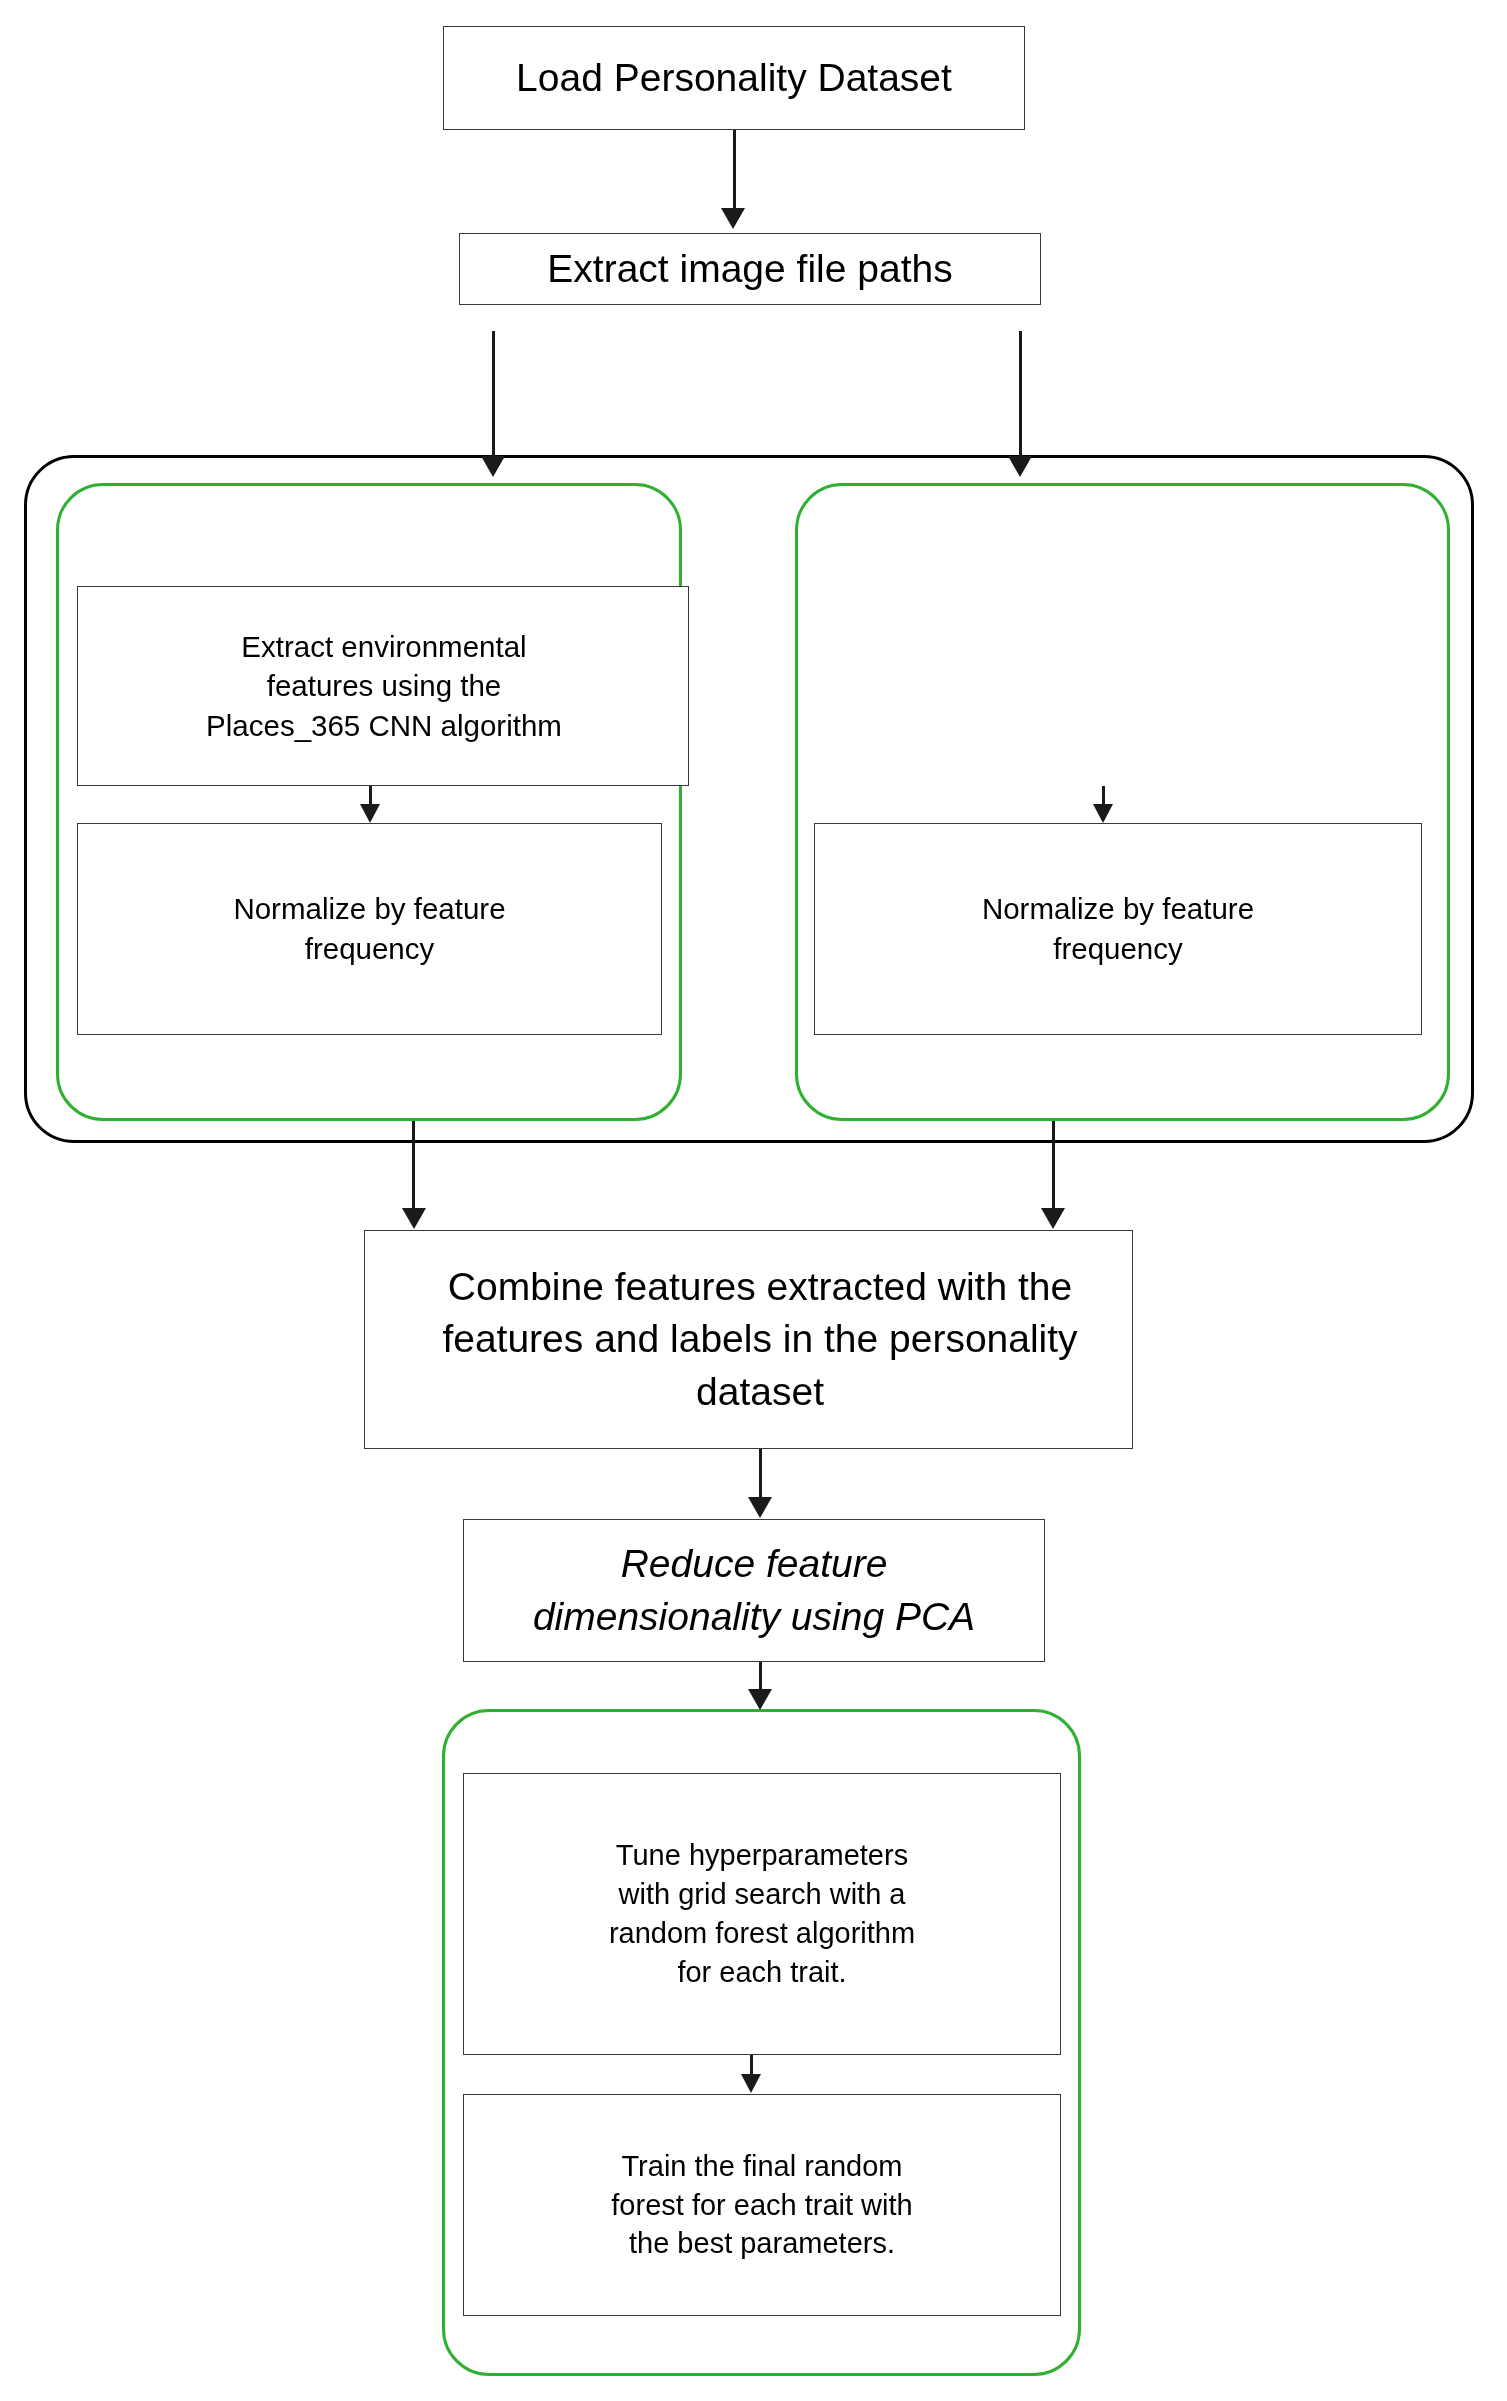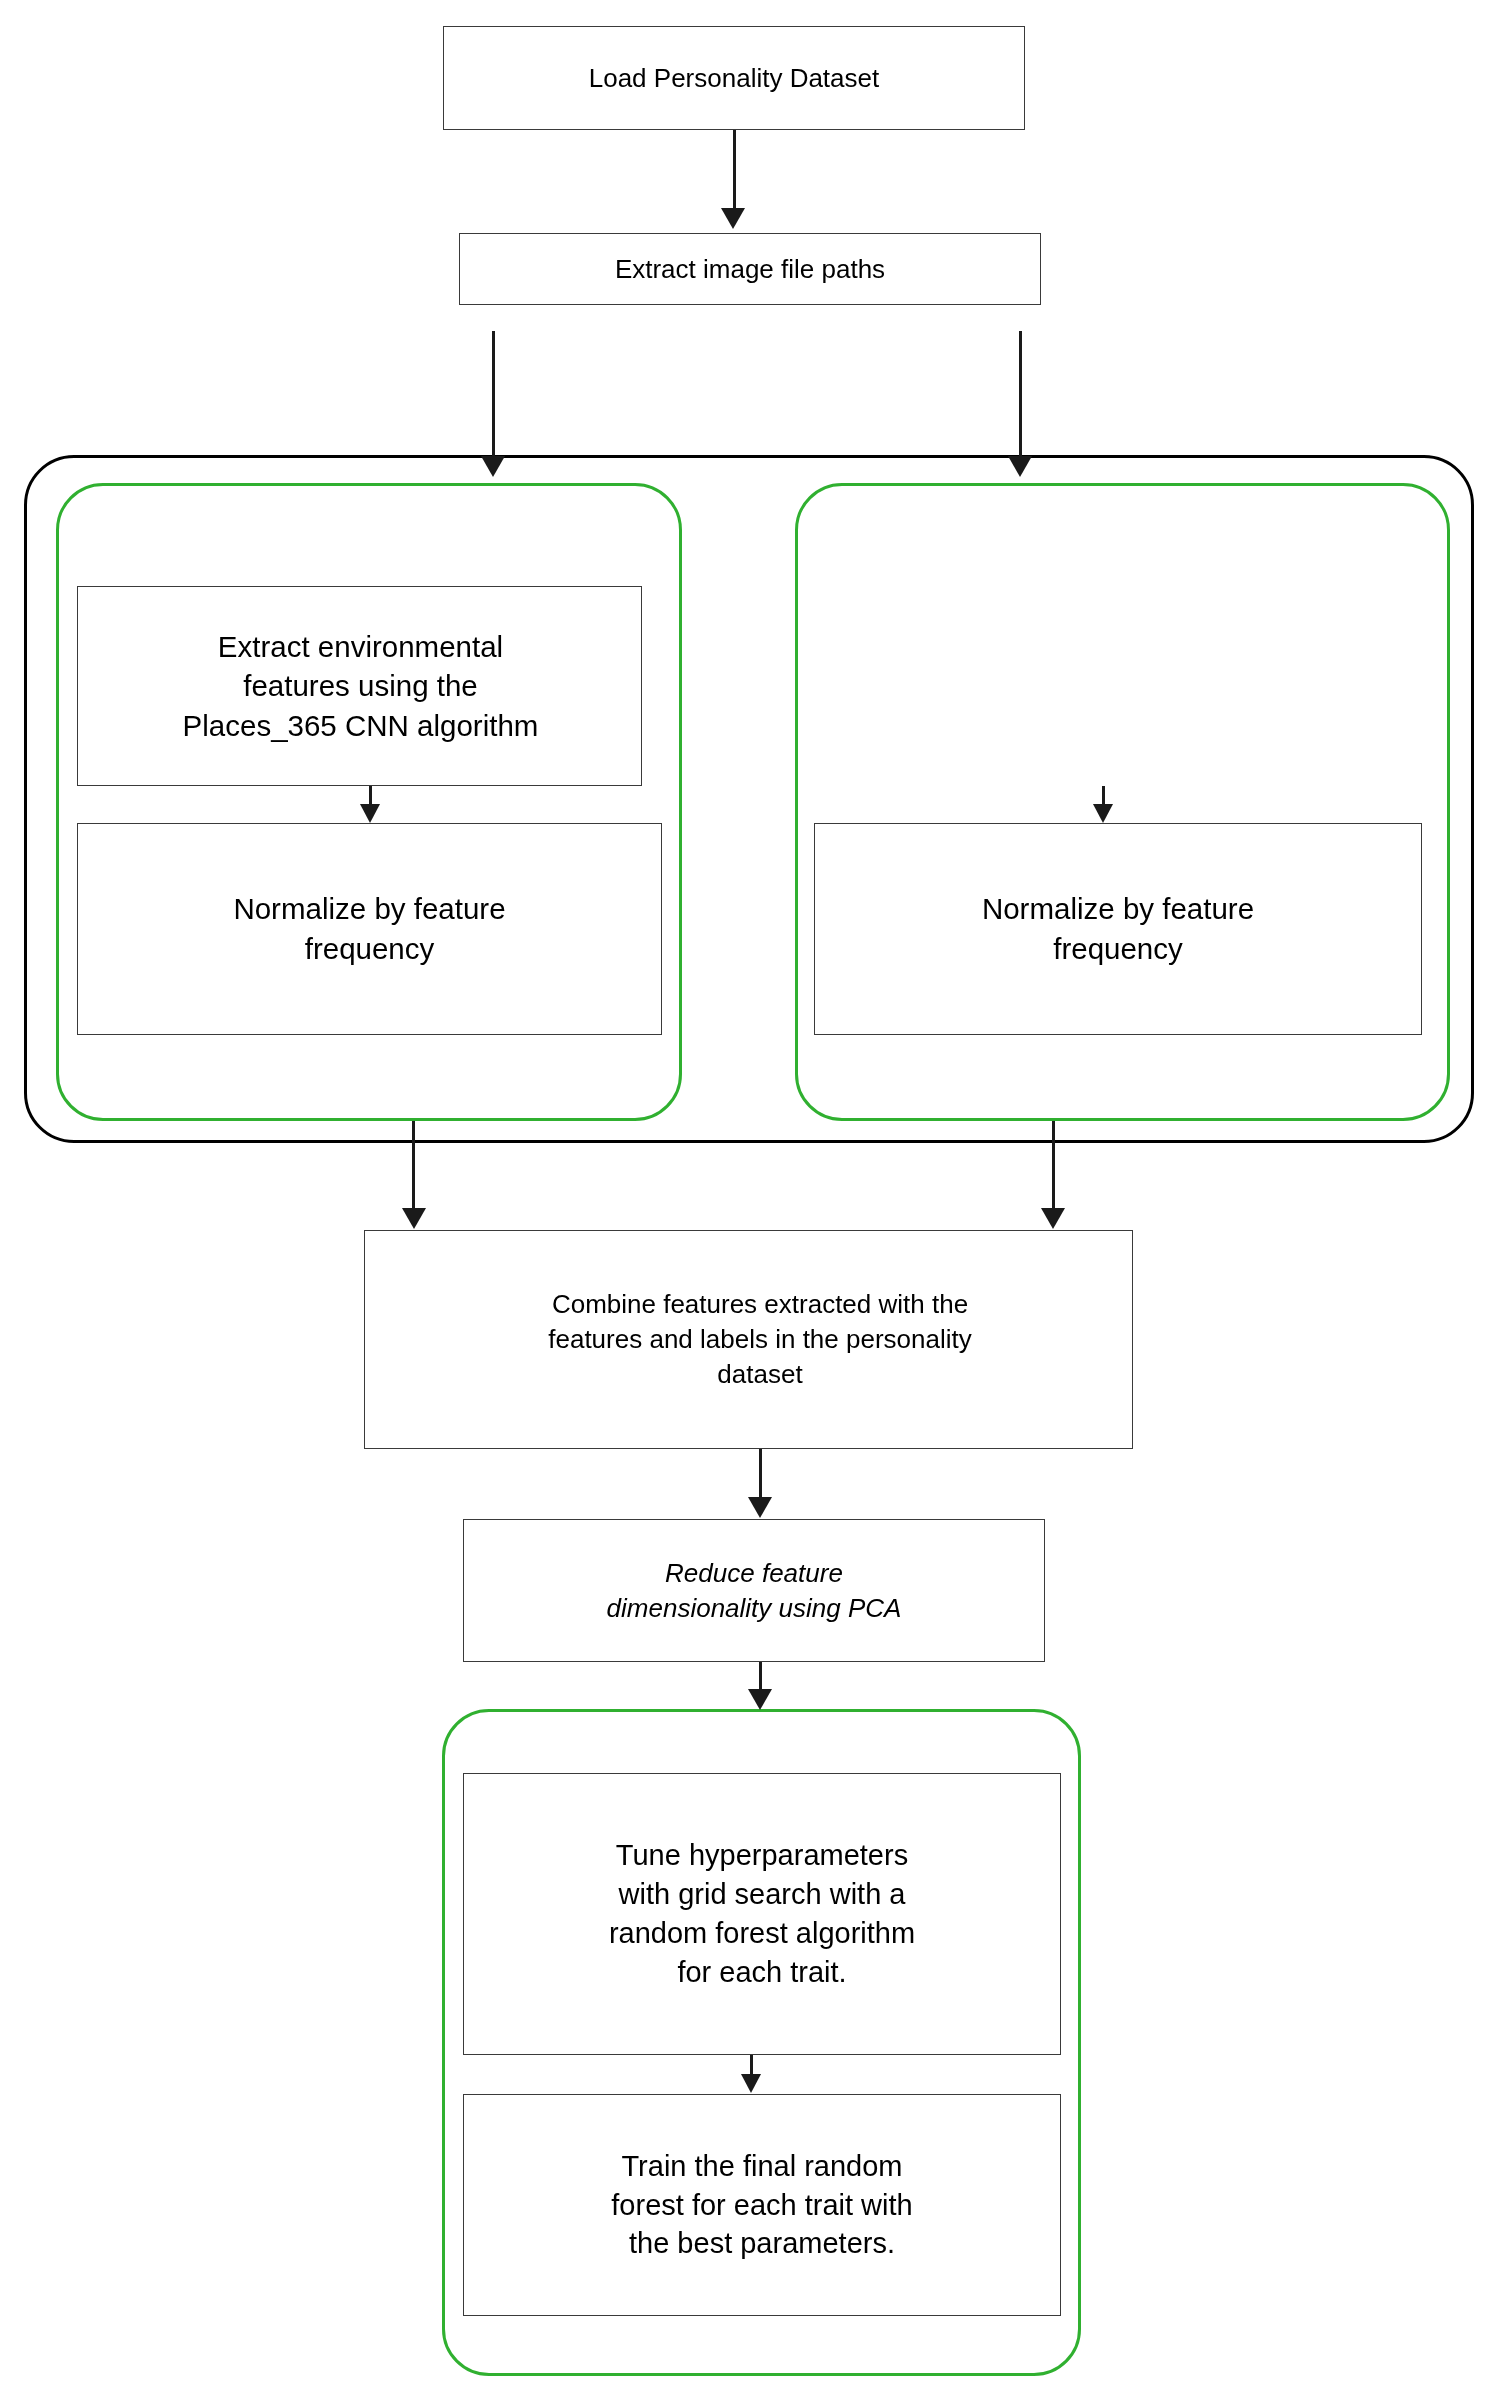--- a/index.html
+++ b/index.html
@@ -69,21 +69,21 @@
     border-top: 21.5px solid #1a1a1a;
     z-index: 5;
   }
   .arrowhead.small {
     border-left-width: 10.7px;
     border-right-width: 10.7px;
     border-top-width: 19px;
   }
 
   
-  .fs-34 { font-size: 26px; }
+  .fs-34 { font-size: 39px; }
   .fs-33 { font-size: 29.5px; }
   .fs-32 { font-size: 29px; }
 </style>
 </head>
 <body>
 
 <div id="canvas">
 
   <div class="node fs-34" style="left:443px; top:26px; width:582px; height:104px;">
     <span class="txt">Load Personality Dataset</span>
@@ -99,21 +99,21 @@
   <div class="vline" style="left:492px; top:331px; width:2.7px; height:130px;"></div>
   <div class="arrowhead" style="left:481px; top:456px;"></div>
 
   <div class="vline" style="left:1019px; top:331px; width:2.7px; height:130px;"></div>
   <div class="arrowhead" style="left:1008px; top:456px;"></div>
 
   <div class="round-container outer-black" style="left:24px; top:455px; width:1450px; height:688px;"></div>
 
   <div class="round-container green-group" style="left:56px; top:483px; width:626px; height:638px;"></div>
 
-  <div class="node fs-33" style="left:77px; top:586px; width:565px; height:200px;padding-left:11px;">
+  <div class="node fs-33" style="left:77px; top:586px; width:612px; height:200px;padding-left:11px;">
     <span class="txt">Extract environmental
 features using the
 Places_365 CNN algorithm</span>
   </div>
 
   <div class="vline" style="left:369px; top:786px; width:2.7px; height:22.4px;"></div>
   <div class="arrowhead small" style="left:360px; top:804px;"></div>
 
   <div class="node fs-33" style="left:77px; top:823px; width:585px; height:212px;">
     <span class="txt">Normalize by feature

